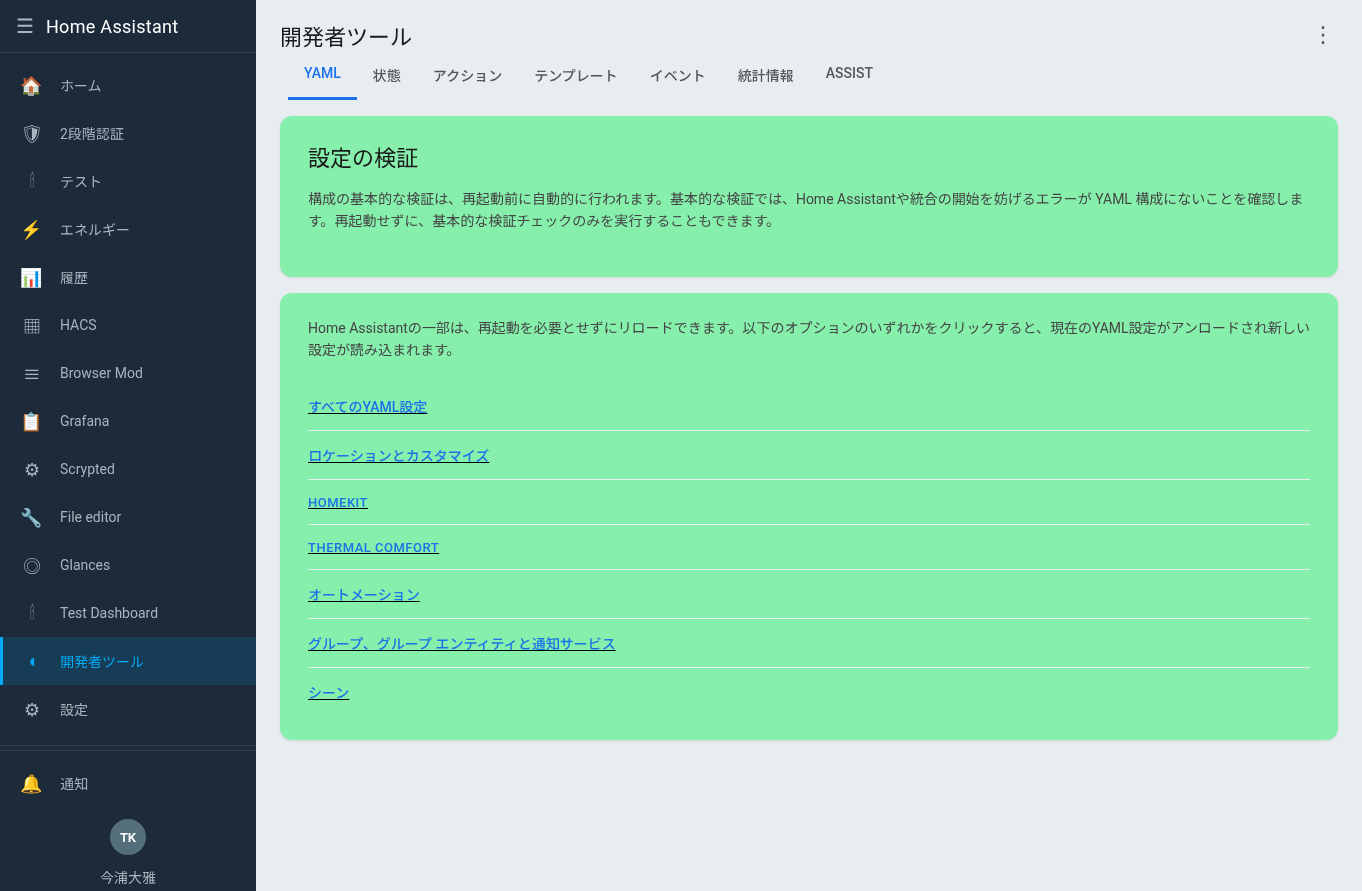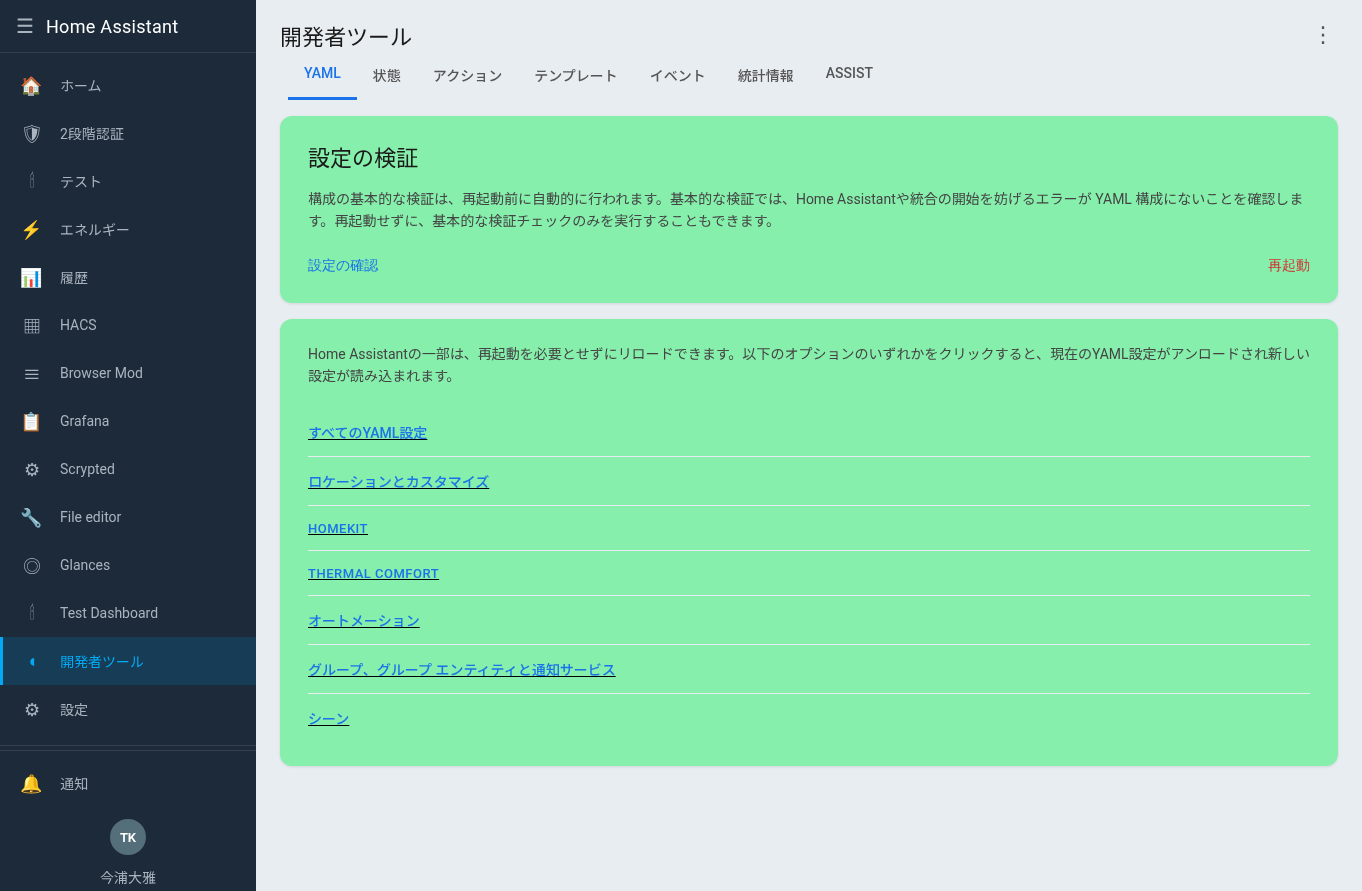--- a/index.html
+++ b/index.html
@@ -365,24 +365,20 @@
       <div class="tab">イベント</div>
       <div class="tab">統計情報</div>
       <div class="tab">ASSIST</div>
     </div>
 
   <div id="content">
 
     <div class="card">
       <div class="card-title">設定の検証</div>
       <div class="card-description">構成の基本的な検証は、再起動前に自動的に行われます。基本的な検証では、Home Assistantや統合の開始を妨げるエラーが YAML 構成にないことを確認します。再起動せずに、基本的な検証チェックのみを実行することもできます。</div>
-      <div class="card-actions">
-        <button class="link-btn">設定の確認</button>
-        <button class="link-btn danger">再起動</button>
-      </div>
     </div>
 
     <div class="card">
       <div class="card-description">Home Assistantの一部は、再起動を必要とせずにリロードできます。以下のオプションのいずれかをクリックすると、現在のYAML設定がアンロードされ新しい設定が読み込まれます。</div>
       <ul class="reload-list">
 
       <li class="reload-item"><a class="">すべてのYAML設定</a></li>
           <li class="reload-item"><a class="">ロケーションとカスタマイズ</a></li>
           <li class="reload-item"><a class="upper">HOMEKIT</a></li>
           <li class="reload-item"><a class="upper">THERMAL COMFORT</a></li>

